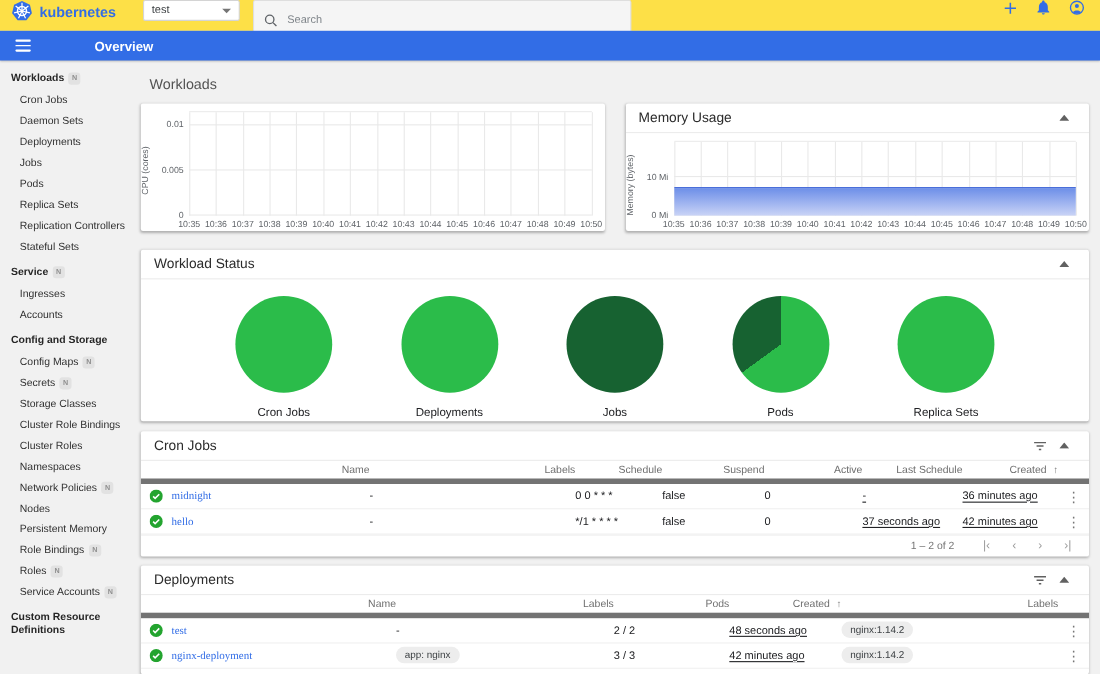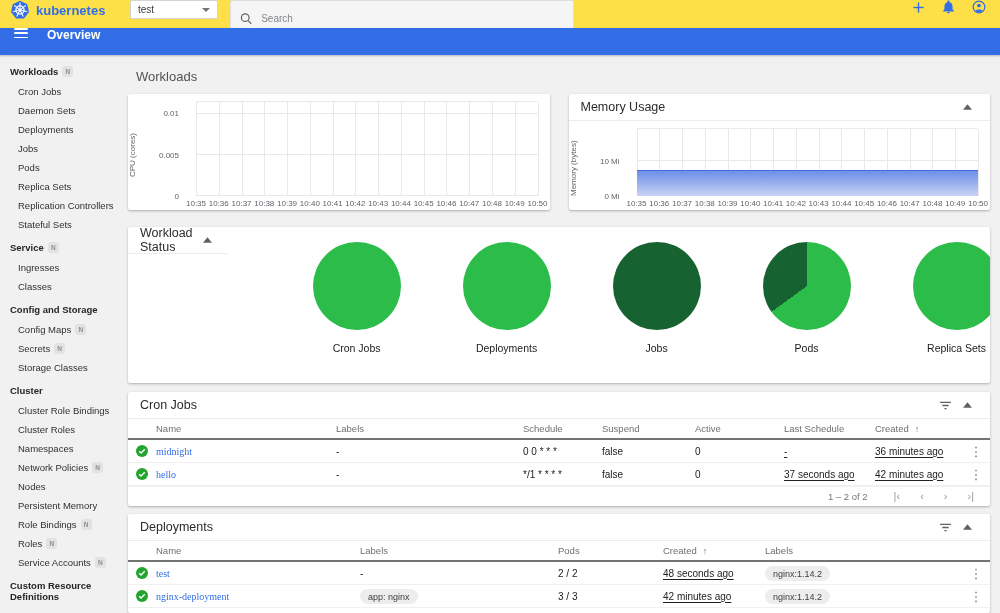--- a/index.html
+++ b/index.html
@@ -17,22 +17,22 @@
     border-top:4px solid #757575; }
   .searchbar { margin-left:12px; width:344px; height:36px; background:#f5f5f5; border:1px solid #dedede;
     border-radius:2px; display:flex; align-items:center; padding:0 9px; gap:9px; }
   .searchbar input { border:none; outline:none; background:transparent; font-size:10px; width:100%;
     font-family:"Liberation Sans", sans-serif; color:#3c4043; }
   .searchbar input::placeholder { color:#80868b; }
   .topbar-actions { margin-left:auto; margin-right:14px; display:flex; align-items:center; gap:17px; }
   .topbar-actions .act { cursor:pointer; display:flex; align-items:center; }
 
   
-  .bluebar { height:27px; background:#326de6; display:flex; align-items:flex-start;
-    box-shadow:0 1px 2px rgba(0,0,0,.25); position:relative; z-index:5; }
+  .bluebar { height:27px; background:#326de6; display:flex; align-items:center;
+    box-shadow:0 1px 2px rgba(0,0,0,.25); position:relative; z-index:5;gap:39px; }
   .hamburger { margin-left:14px; width:14px; display:flex; flex-direction:column; gap:2.5px; cursor:pointer; }
   .hamburger div { height:1.8px; background:#fff; border-radius:1px; }
   .bluebar-title { color:#fff; font-size:12px; font-weight:bold; margin-left:19px; }
 
   
   .layout { display:flex; height:558px; }
   .sidebar { width:120px; flex:0 0 120px; padding-top:3px; overflow:hidden; }
   .side-section-label { padding:8px 4px 5px 10px; font-weight:bold; font-size:9.5px; color:#262626;
     display:flex; align-items:center; gap:4px; }
   .side-item { padding:4px 4px 4px 18px; font-size:9.5px; color:#303030; cursor:pointer;
@@ -46,48 +46,48 @@
   
   .card { background:#fff; border-radius:2px; box-shadow:0 1px 2.5px rgba(0,0,0,.28); overflow:hidden; }
   .card-header { height:27px; display:flex; align-items:center; padding:0 12px;
     border-bottom:1px solid #ececec; font-size:12.5px; color:#2b2b2b; flex:0 0 27px; }
   .card-header .spacer { flex:1; }
   .hd-btn { width:22px; height:20px; display:flex; align-items:center; justify-content:center; cursor:pointer; }
 
   
   .charts-row { display:flex; gap:19px; height:116px; margin-bottom:17px; }
   .chart-card { flex:1; display:flex; flex-direction:column; }
-  .chart-body { flex:1; display:flex; padding:7px 12px 1px 4px;gap:12px; }
+  .chart-body { flex:1; display:flex; padding:7px 12px 1px 4px; }
   .ylabel { width:12px; writing-mode:vertical-rl; transform:rotate(180deg); font-size:8px; color:#5f6368;
     display:flex; align-items:center; justify-content:center; padding-left:13px; }
   .yticks { width:27px; position:relative; margin-bottom:13px; }
   .yticks span { position:absolute; right:5px; font-size:8px; color:#5f6368; transform:translateY(50%); }
   .plot-outer { flex:1; display:flex; flex-direction:column; }
   .plot { flex:1; position:relative; border-top:1px solid #ebebeb; }
   .vline { position:absolute; top:0; bottom:0; width:1px; background:#e9e9e9; }
   .hline { position:absolute; left:0; right:0; height:1px; background:#e9e9e9; }
   .area { position:absolute; left:0; right:0; bottom:0; }
   .xlabels { height:13px; position:relative; }
   .xlabels span { position:absolute; top:3px; transform:translateX(-50%); font-size:8px; color:#5f6368; white-space:nowrap; }
 
   
-  .status-card { height:156px; margin-bottom:9px; display:flex; flex-direction:row; }
+  .status-card { height:156px; margin-bottom:9px; display:flex; flex-direction:column; }
   .pies { flex:1; display:flex; justify-content:space-between; padding:15px 55px 0 55px; }
   .pie-wrap { width:150px; display:flex; flex-direction:column; align-items:center; }
   .pie { width:88px; height:88px; border-radius:50%; }
   .pie-label { margin-top:12px; font-size:10.5px; color:#202124; }
 
   
   .table-card { display:flex; flex-direction:column; }
   .cron-card { height:114px; margin-bottom:8px; }
   .dep-card { flex:1; }
   .thead, .trow { display:grid; align-items:center; }
   .cron-grid { grid-template-columns:28px 180px 187px 79px 93px 89px 91px 1fr 28px; }
   .dep-grid  { grid-template-columns:28px 204px 198px 105px 102px 1fr 28px; }
-  .thead { height:21px; font-size:9.5px; color:#6f6f6f; border-bottom:2px solid #737373; flex:0 0 21px; }
+  .thead { height:21px; font-size:9.5px; color:#6f6f6f; border-bottom:5px solid #737373; flex:0 0 21px;text-align:right; }
   .trow { height:23px; font-size:10px; color:#202124; border-bottom:1px solid #f0f0f0; flex:0 0 23px; }
   .cell-icon { display:flex; justify-content:center; }
   .link { color:#326de6; cursor:pointer;font-family:Liberation Serif, serif; }
   .tip { text-decoration:underline; text-underline-offset:2px; }
   .chip { background:#ededed; border-radius:9px; padding:2.5px 8px; font-size:9px; color:#3c4043; width:max-content;text-align:right; }
   .kebab { color:#757575; font-size:13px; text-align:center; cursor:pointer; }
   .sort-arrow { color:#757575; font-size:9px; margin-left:6px; }
   .pagination { height:20px; display:flex; align-items:center; justify-content:flex-end; gap:26px;
     padding-right:16px; font-size:9.5px; color:#757575; flex:0 0 20px; border-top:1px solid #f0f0f0; }
   .pg-arrows { display:flex; gap:20px; }
@@ -188,38 +188,35 @@
         <span>Stateful Sets</span>
       </div>
       <div class="side-section-label">
         <span>Service</span>
         <span class="ns-badge">N</span>
       </div>
       <div class="side-item">
         <span>Ingresses</span>
       </div>
       <div class="side-item">
-        <span>Classes</span>
+        <span>Accounts</span>
       </div>
       <div class="side-section-label">
         <span>Config and Storage</span>
       </div>
       <div class="side-item">
         <span>Config Maps</span>
         <span class="ns-badge">N</span>
       </div>
       <div class="side-item">
         <span>Secrets</span>
         <span class="ns-badge">N</span>
       </div>
       <div class="side-item">
         <span>Storage Classes</span>
-      </div>
-      <div class="side-section-label">
-        <span>Cluster</span>
       </div>
       <div class="side-item">
         <span>Cluster Role Bindings</span>
       </div>
       <div class="side-item">
         <span>Cluster Roles</span>
       </div>
       <div class="side-item">
         <span>Namespaces</span>
       </div>

